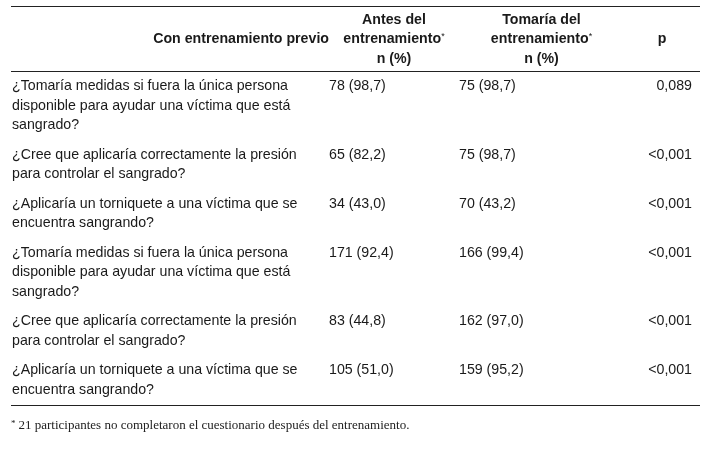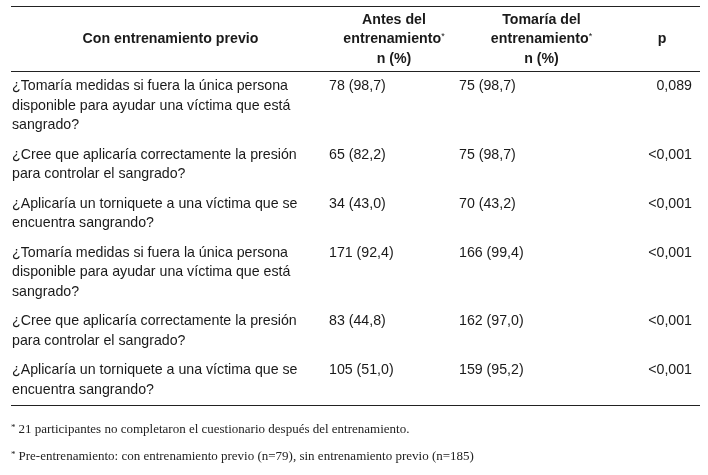--- a/index.html
+++ b/index.html
@@ -1,33 +1,33 @@
 <!DOCTYPE html>
 <html><head>
   <meta charset="utf-8">
   <style>
     html, body { margin: 0; padding: 0; background: #ffffff; }
     body { width: 708px; height: 475px; position: relative; overflow: hidden; color: #1a1a1a; }
     .wrap { position: absolute; left: 11px; top: 6px; width: 689px; }
     table { border-collapse: collapse; width: 689px; font-family: "Liberation Sans", sans-serif; font-size: 14.2px; line-height: 19.5px; }
     th, td { padding: 0; vertical-align: top; }
     .hdr th { border-top: 1.5px solid #222; border-bottom: 1.5px solid #222; font-weight: bold; height: 64px; vertical-align: middle; }
-    .hdr th.q { text-align: center; padding-left: 1px; }
+    .hdr th.q { text-align: right; padding-left: 1px; }
     .hdr th.c { text-align: center; }
     .col-q { width: 318px; }
     .col-a { width: 130px; }
     .col-d { width: 165px; }
     .col-p { width: 76px; }
     td.q { padding: 4px 0 6px 1px; }
     td.c { padding-top: 4px; }
     td.pv { text-align: right; padding-top: 4px; padding-right: 8px; }
     tr.sect td { border-top: 1.5px solid #222; border-bottom: 1.5px solid #222; font-weight: bold; height: 27px; vertical-align: middle; padding: 0 0 0 1px; }
     tr.last td { border-bottom: 1.5px solid #222; }
     sup { font-size: 9px; font-weight: normal; vertical-align: top; position: relative; top: -2px; }
-    .notes { position: absolute; left: 11px; top: 415px; font-family: "Liberation Serif", serif; font-size: 13px; line-height: 27px; color: #222; }
+    .notes { position: absolute; left: 11px; top: 415px; font-family: "Liberation Serif", serif; font-size: 13px; line-height: 19px; color: #222; }
     .note-mark { font-size: 9px; vertical-align: top; position: relative; top: -1px; margin-right: 3px; }
   </style>
 </head>
 <body>
 
 <div class="wrap">
   <table>
     <colgroup>
       <col class="col-q">
         <col class="col-a">
@@ -88,16 +88,13 @@
         <td class="pv">&lt;0,001</td>
       </tr>
     </tbody>
   </table>
 </div>
 
 <div class="notes">
   <div>
     <span class="note-mark">*</span><span>21 participantes no completaron el cuestionario después del entrenamiento.</span>
   </div>
-  <div>
-    <span class="note-mark">*</span><span>Pre-entrenamiento: con entrenamiento previo (n=79), sin entrenamiento previo (n=185)</span>
-  </div>
 </div>
 
 </body></html>

